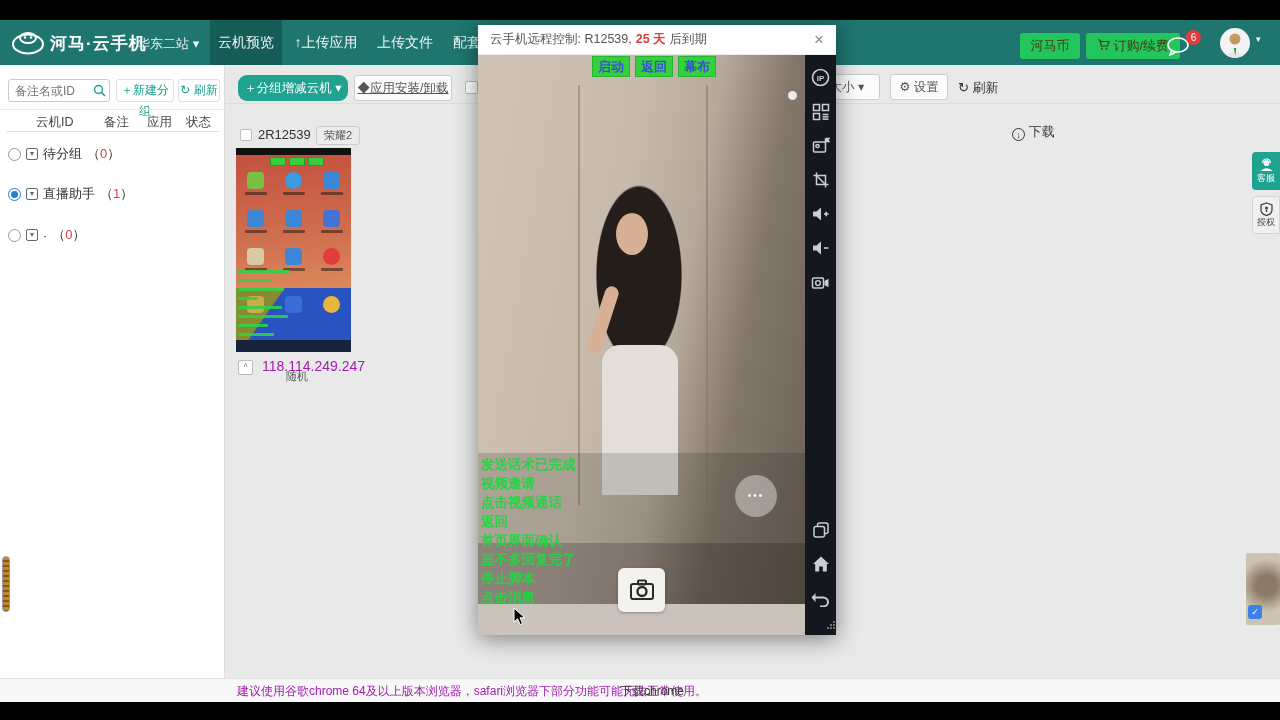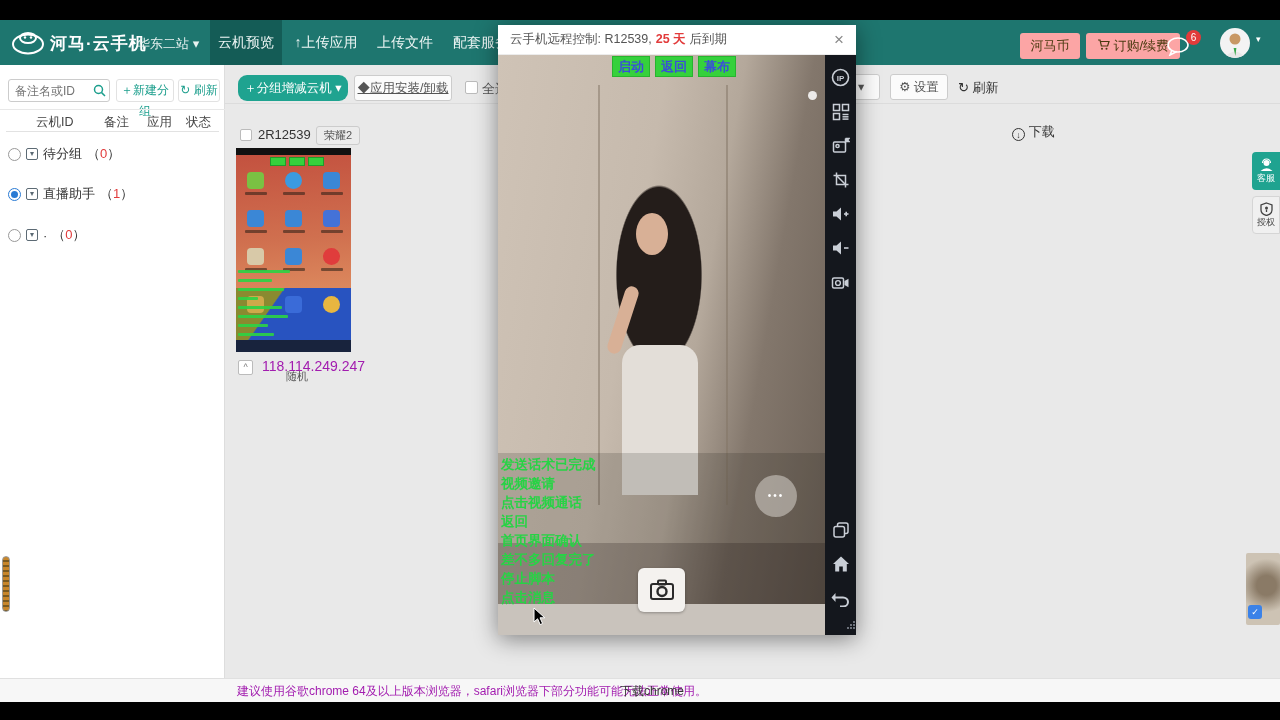--- a/index.html
+++ b/index.html
@@ -10,21 +10,21 @@
 
   
   .black-bar { background:#000; left:0; width:1280px; }
 
   
   .navbar { left:0; top:20px; width:1280px; height:45px; background:#1e766f; }
   .brand-txt { color:#fff; font-size:17px; font-weight:bold; letter-spacing:1px; }
   .region-txt { color:#e8f2f0; font-size:13px; }
   .nav-tab { height:45px; line-height:45px; color:#eef6f5; font-size:14px; text-align:center; }
   .nav-tab.active { background:#145c56; }
-  .pill-btn { background:#fca5a5; color:#4a3a10; font-size:13px; border:none; border-radius:3px; height:26px; line-height:26px; text-align:center; cursor:pointer; }
+  .pill-btn { background:#22c55e; color:#4a3a10; font-size:13px; border:none; border-radius:3px; height:26px; line-height:26px; text-align:center; cursor:pointer; }
   .badge { background:#e23b3b; color:#fff; font-size:10px; border-radius:50%; width:15px; height:15px; line-height:15px; text-align:center; }
 
   
   .sidebar { left:0; top:65px; width:225px; height:613px; background:#ffffff; border-right:1px solid #ddd; }
   .srch { left:8px; top:14px; width:102px; height:23px; border:1px solid #ccc; border-radius:3px; background:#fff; font-size:12px; color:#333; padding:0 20px 0 6px; }
   .side-btn { height:23px; line-height:21px; background:#fff; border:1px solid #e2e2e2; border-radius:3px; color:#1b9e8c; font-size:12px; text-align:center; cursor:pointer; }
   .col-hd { font-size:12.5px; color:#444; }
   .grp-row { height:18px; display:flex; align-items:center; gap:5px; font-size:13px; color:#333; }
   .radio { width:13px; height:13px; border:1px solid #999; border-radius:50%; background:#fff; }
   .radio.sel { border:1px solid #2a7bd4; position:relative; }
@@ -44,21 +44,21 @@
   .thumb { left:236px; top:148px; width:115px; height:204px; background:linear-gradient(175deg,#c24f3e 0%,#d0704f 45%,#dd8a5e 72%); overflow:hidden; }
   .thumb .statusbar { position:absolute; left:0; top:0; width:100%; height:7px; background:#111; }
   .thumb .bluezone { position:absolute; left:0; top:140px; width:115px; height:64px; background:linear-gradient(125deg,#8a8a30 0%,#8a8a30 30%,#2853c0 31%); }
   .thumb .bstrip { position:absolute; left:0; top:192px; width:115px; height:12px; background:#18233d; }
   .mini-green { position:absolute; width:16px; height:9px; background:#35d13c; border:1px solid #1f9c2a; }
   .app-ico { position:absolute; width:17px; height:17px; border-radius:4px; }
   .app-lbl { position:absolute; width:22px; height:3px; background:rgba(40,30,20,.55); border-radius:1px; }
   .mini-log { position:absolute; height:3px; background:#2bd345; border-radius:1px; opacity:.9; }
 
   
-  .modal { left:498px; top:25px; width:358px; height:610px; background:#f0abfc; box-shadow:0 4px 22px rgba(0,0,0,.45); }
+  .modal { left:478px; top:25px; width:358px; height:610px; background:#f0abfc; box-shadow:0 4px 22px rgba(0,0,0,.45); }
   .modal-hd { position:absolute; left:0; top:0; width:100%; height:30px; background:#fff; border-bottom:1px solid #ececec; display:flex; align-items:center; padding:0 12px; font-size:12.5px; color:#555; gap:4px; }
   .modal-x { margin-left:auto; color:#888; font-size:17px; cursor:pointer; line-height:1; }
   .video { position:absolute; left:0; top:30px; width:327px; height:580px; overflow:hidden;
            background:linear-gradient(100deg,#cfc3b6 0%,#c6baad 40%,#b4a89b 58%,#83776c 74%,#6a5f55 100%); }
   .qbtn { position:absolute; top:1px; width:38px; height:21px; background:#35d13c; border:1px solid #27b42f; color:#3a4fd8; font-size:13px; font-weight:bold; text-align:center; line-height:20px; }
   .band-a { position:absolute; left:0; top:398px; width:100%; height:90px; background:rgba(20,16,12,.16); }
   .band-b { position:absolute; left:0; top:488px; width:100%; height:61px; background:rgba(20,16,12,.34); }
   .band-c { position:absolute; left:0; top:549px; width:100%; height:31px; background:#c9c3bc; }
   .log { position:absolute; left:3px; top:400px; }
   .log div { font-size:13.5px; font-weight:bold; color:#27d345; line-height:19px; white-space:nowrap; }

